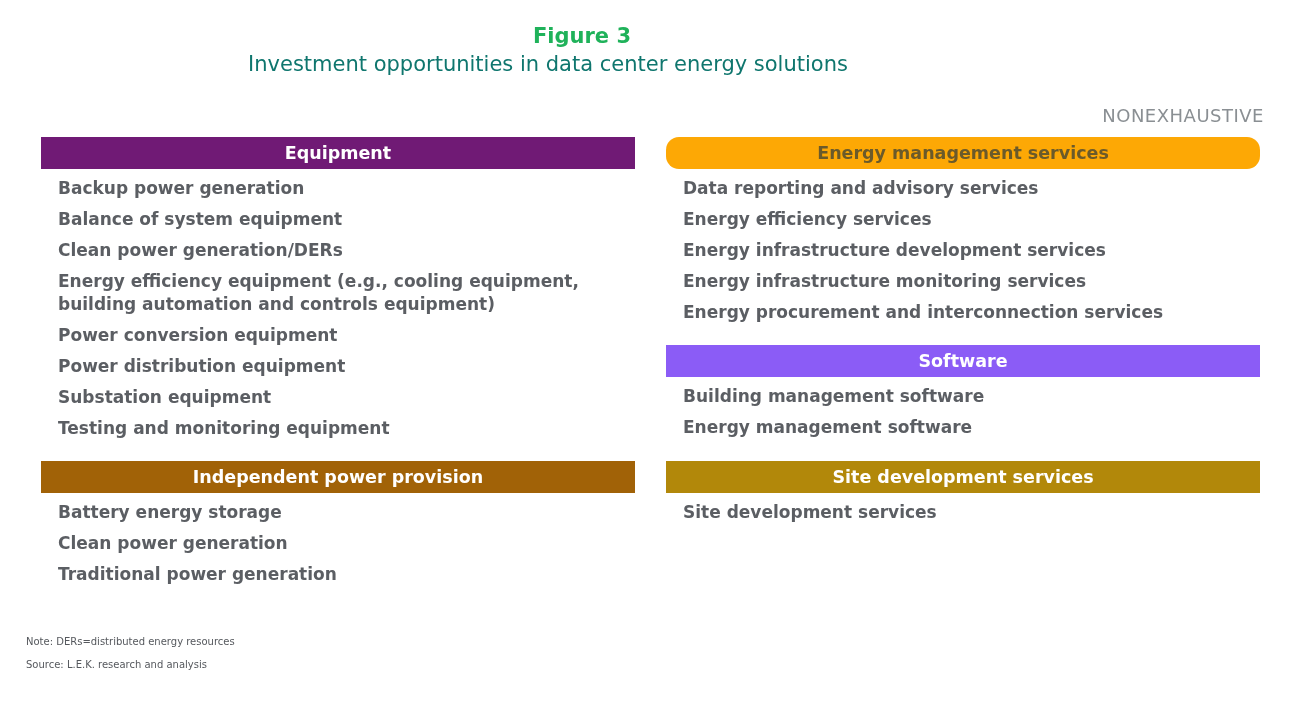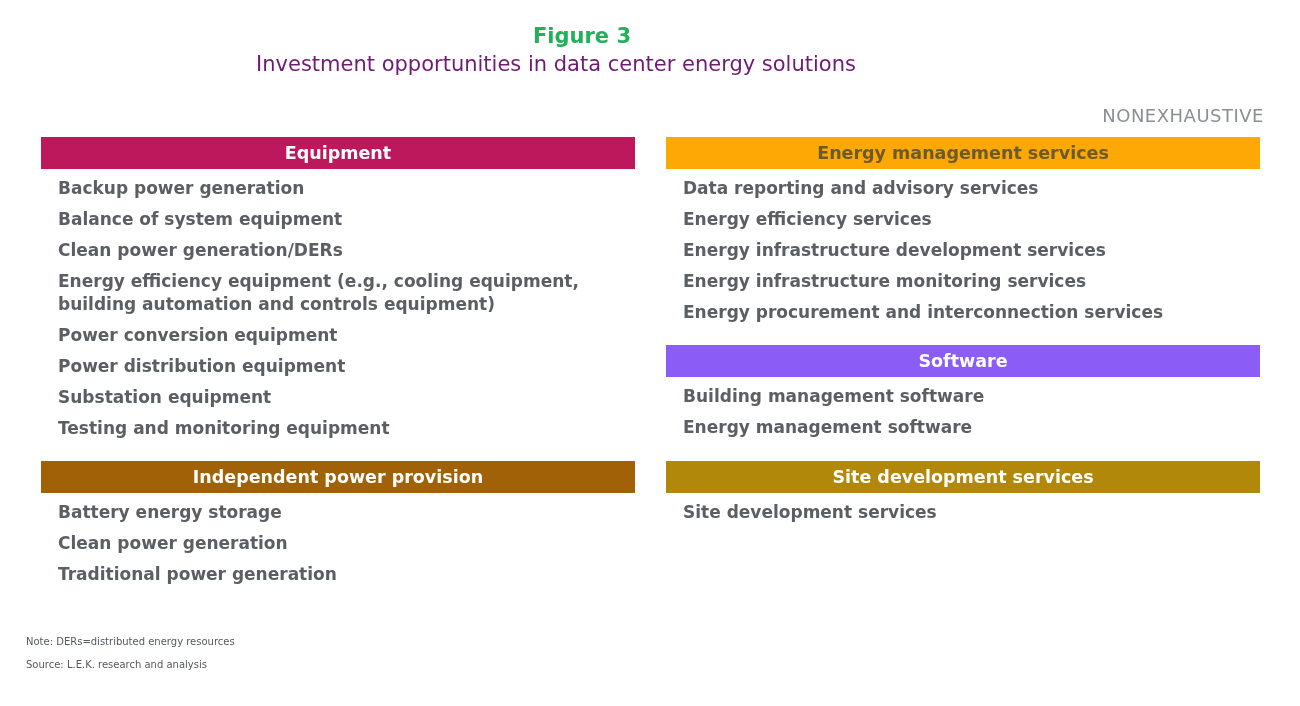--- a/index.html
+++ b/index.html
@@ -1,37 +1,37 @@
 <!DOCTYPE html>
 <html><head>
 <meta charset="utf-8">
 <style>
   html, body { margin:0; padding:0; background:#ffffff; }
   body { width:1300px; height:706px; position:relative; overflow:hidden;
          font-family:"DejaVu Sans", sans-serif; color:#55585d; }
   .fig-label { position:absolute; top:24px; left:0; width:1164px; text-align:center;
                font-size:21px; font-weight:bold; color:#1fb25a; }
-  .fig-title { position:absolute; top:52px; left:8px; width:1096px; text-align:center;
-               font-size:21px; color:#701a75; }
+  .fig-title { position:absolute; top:52px; left:0; width:1096px; text-align:center;
+               font-size:21px; color:#0f766e; }
   .nonex { position:absolute; top:105px; right:36px; font-size:18px; color:#8a8f93; letter-spacing:0.5px; }
   .section { position:absolute; width:594px; }
   .bar { height:32px; line-height:32px; text-align:center; font-size:17.5px; font-weight:bold; color:#ffffff; }
   .items { list-style:none; margin:0; padding:0 0 0 17px; }
   .items li { font-size:17px; font-weight:bold; color:#5b5e63; line-height:23px; margin-top:8px; }
   .footnote { position:absolute; left:26px; font-size:10px; color:#55585d; }
 </style>
 </head>
 <body>
 
 <div class="fig-label">Figure 3</div>
 <div class="fig-title">Investment opportunities in data center energy solutions</div>
 <div class="nonex">NONEXHAUSTIVE</div>
 
 <div class="section" style="left:41px; top:137px;">
-  <div class="bar" style="background:#be185d;">
+  <div class="bar" style="background:#701a75;">
     <span>Equipment</span>
   </div>
   <ul class="items">
     <li>Backup power generation</li>
     <li>Balance of system equipment</li>
     <li>Clean power generation/DERs</li>
     <li style="width:540px;">Energy efficiency equipment (e.g., cooling equipment, building automation and controls equipment)</li>
     <li>Power conversion equipment</li>
     <li>Power distribution equipment</li>
     <li>Substation equipment</li>
@@ -44,21 +44,21 @@
     <span>Independent power provision</span>
   </div>
   <ul class="items">
     <li>Battery energy storage</li>
     <li>Clean power generation</li>
     <li>Traditional power generation</li>
   </ul>
 </div>
 
 <div class="section" style="left:666px; top:137px;">
-  <div class="bar" style="background:#fda805; color:#6b5a2a;">
+  <div class="bar" style="background:#fda805; color:#6b5a2a;border-radius:13px;">
     <span>Energy management services</span>
   </div>
   <ul class="items">
     <li>Data reporting and advisory services</li>
     <li>Energy efficiency services</li>
     <li>Energy infrastructure development services</li>
     <li>Energy infrastructure monitoring services</li>
     <li>Energy procurement and interconnection services</li>
   </ul>
 </div>

